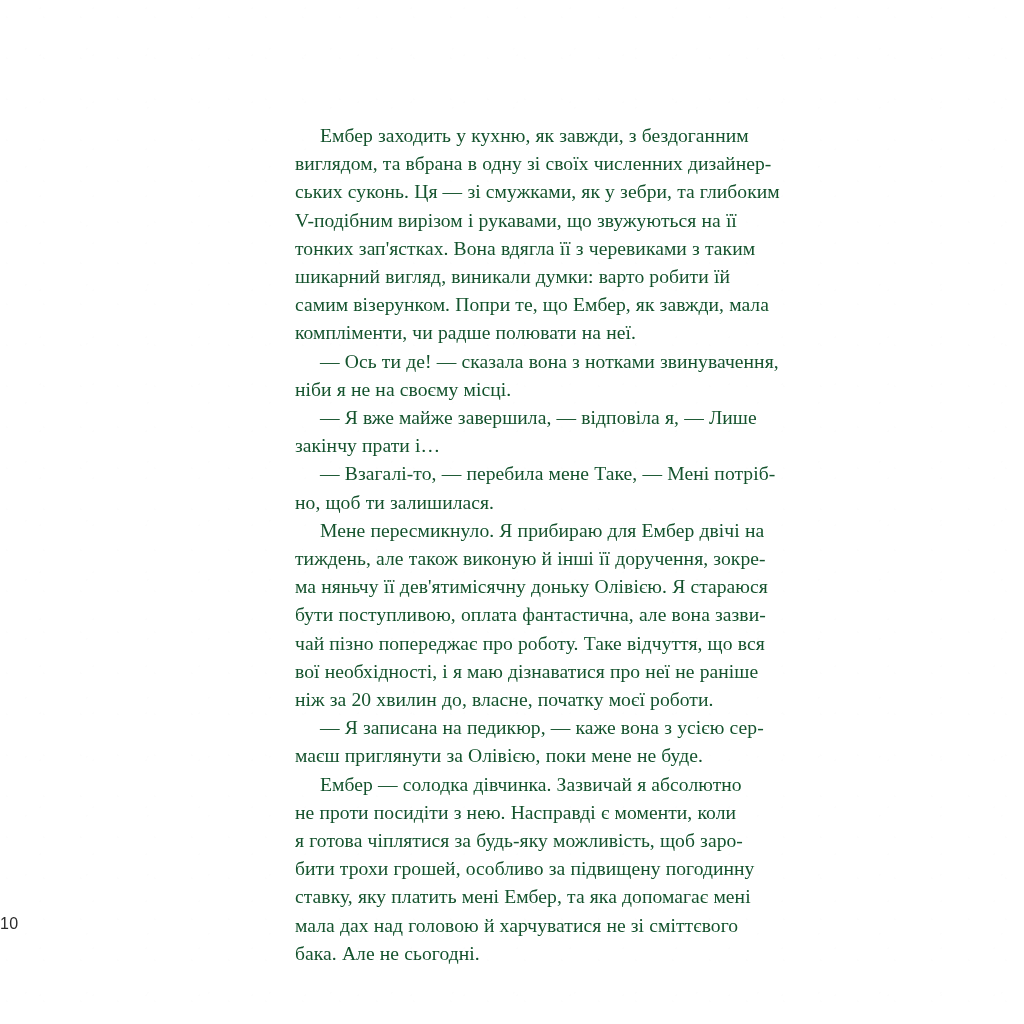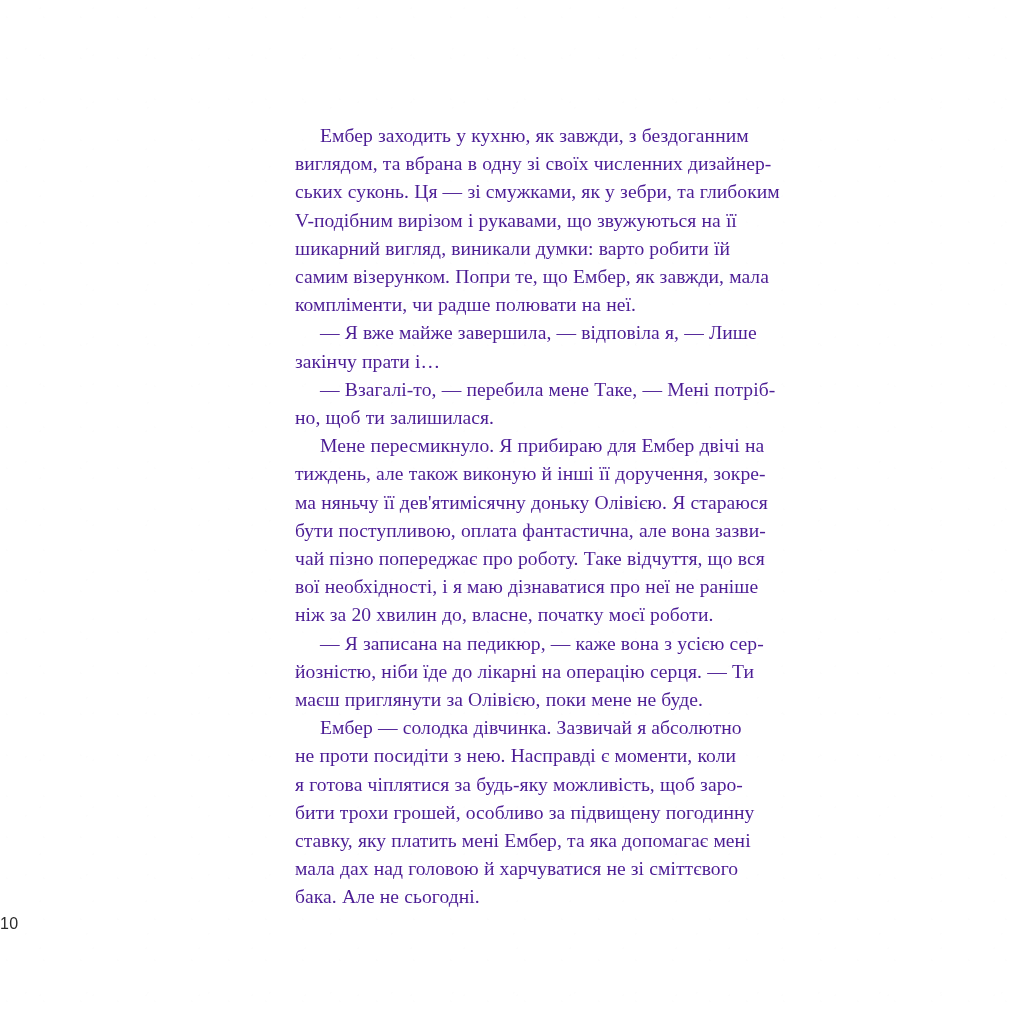--- a/index.html
+++ b/index.html
@@ -44,21 +44,21 @@
     width: 473px;
   }
 
   .para {
     margin: 0;
     text-indent: 25px;
     text-align: justify;
     text-justify: inter-word;
     font-size: 19.6px;
     line-height: 28.2px;
-    color: #4c1d95;
+    color: #14532d;
     letter-spacing: 0.05px;
     word-spacing: 0.2px;
     -webkit-font-smoothing: antialiased;
   }
 
   
   .line {
     display: block;
     text-indent: 0;
     white-space: pre;
@@ -93,44 +93,48 @@
 <body>
 
 <div class="page">
 
   <div class="text-block">
     <p class="para">
         <span class="line indent just">Ембер заходить у кухню, як завжди, з бездоганним</span>
         <span class="line just">виглядом, та вбрана в одну зі своїх численних дизайнер-</span>
         <span class="line just">ських суконь. Ця — зі смужками, як у зебри, та глибоким</span>
         <span class="line just">V-подібним вирізом і рукавами, що звужуються на її</span>
+        <span class="line just">тонких зап'ястках. Вона вдягла її з черевиками з таким</span>
         <span class="line just">шикарний вигляд, виникали думки: варто робити їй</span>
         <span class="line just">самим візерунком. Попри те, що Ембер, як завжди, мала</span>
         <span class="line">компліменти, чи радше полювати на неї.</span>
+      </p>
+    <p class="para">
+        <span class="line indent just">— Ось ти де! — сказала вона з нотками звинувачення,</span>
+        <span class="line">ніби я не на своєму місці.</span>
       </p>
     <p class="para">
         <span class="line indent just">— Я вже майже завершила, — відповіла я, — Лише</span>
         <span class="line">закінчу прати і…</span>
       </p>
     <p class="para">
         <span class="line indent just">— Взагалі-то, — перебила мене Таке, — Мені потріб-</span>
         <span class="line">но, щоб ти залишилася.</span>
       </p>
     <p class="para">
         <span class="line indent just">Мене пересмикнуло. Я прибираю для Ембер двічі на</span>
         <span class="line just">тиждень, але також виконую й інші її доручення, зокре-</span>
         <span class="line just">ма няньчу її дев'ятимісячну доньку Олівією. Я стараюся</span>
         <span class="line just">бути поступливою, оплата фантастична, але вона зазви-</span>
         <span class="line just">чай пізно попереджає про роботу. Таке відчуття, що вся</span>
         <span class="line just">вої необхідності, і я маю дізнаватися про неї не раніше</span>
         <span class="line">ніж за 20 хвилин до, власне, початку моєї роботи.</span>
       </p>
     <p class="para">
         <span class="line indent just">— Я записана на педикюр, — каже вона з усією сер-</span>
-        <span class="line just">йозністю, ніби їде до лікарні на операцію серця. — Ти</span>
         <span class="line">маєш приглянути за Олівією, поки мене не буде.</span>
       </p>
     <p class="para">
         <span class="line indent just">Ембер — солодка дівчинка. Зазвичай я абсолютно</span>
         <span class="line just">не проти посидіти з нею. Насправді є моменти, коли</span>
         <span class="line just">я готова чіплятися за будь-яку можливість, щоб заро-</span>
         <span class="line just">бити трохи грошей, особливо за підвищену погодинну</span>
         <span class="line just">ставку, яку платить мені Ембер, та яка допомагає мені</span>
         <span class="line just">мала дах над головою й харчуватися не зі сміттєвого</span>
         <span class="line">бака. Але не сьогодні.</span>

